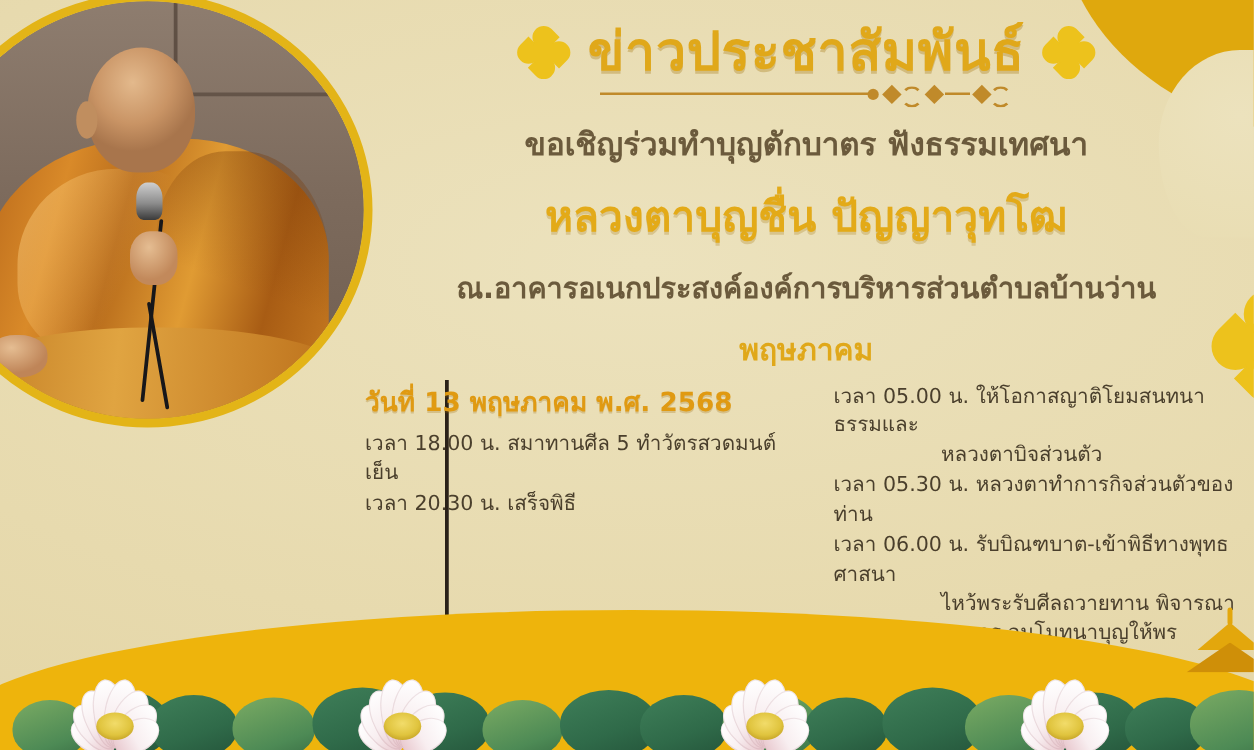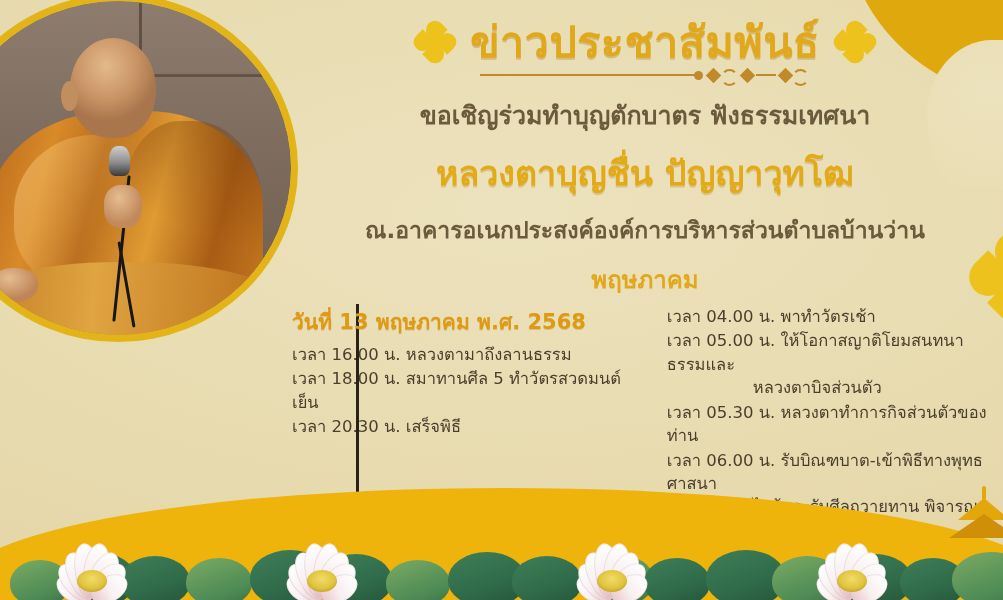--- a/index.html
+++ b/index.html
@@ -326,28 +326,26 @@
     <div class="monk-name">หลวงตาบุญชื่น ปัญญาวุทโฒ</div>
     <div class="venue">ณ.อาคารอเนกประสงค์องค์การบริหารส่วนตำบลบ้านว่าน</div>
     <div class="agenda">พฤษภาคม</div>
   </div>
 
   <div class="vline"></div>
   <div class="sched">
     <div class="col col-left">
       <div class="date-head">วันที่ 13 พฤษภาคม พ.ศ. 2568</div>
       <div id="day1-items">
-          <div class="item">เวลา 16.00 น. หลวงตามาถึงลานธรรม</div>
           <div class="item">เวลา 18.00 น. สมาทานศีล 5 ทำวัตรสวดมนต์เย็น</div>
           <div class="item">เวลา 20.30 น. เสร็จพิธี</div>
         </div>
     </div>
     <div class="col col-right">
       <div id="day2-items">
-          <div class="item">เวลา 04.00 น. พาทำวัตรเช้า</div>
           <div class="item">เวลา 05.00 น. ให้โอกาสญาติโยมสนทนาธรรมและ<span class="cont">หลวงตาบิจส่วนตัว</span></div>
           <div class="item">เวลา 05.30 น. หลวงตาทำการกิจส่วนตัวของท่าน</div>
           <div class="item">เวลา 06.00 น. รับบิณฑบาต-เข้าพิธีทางพุทธศาสนา<span class="cont">ไหว้พระรับศีลถวายทาน พิจารณา</span><span class="cont">อาหาร อนุโมทนาบุญให้พร</span></div>
         </div>
     </div>
   </div>
 
   <div class="band2"></div>
   <div class="band"></div>
   <div class="leafrow" id="leafrow">

